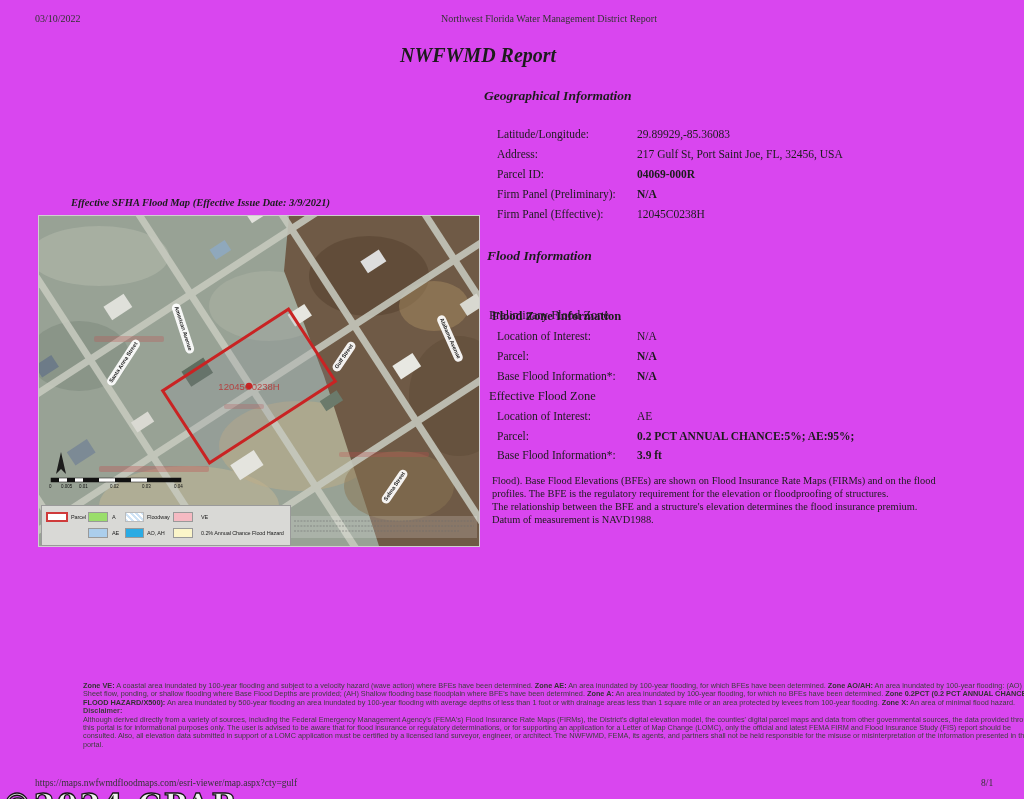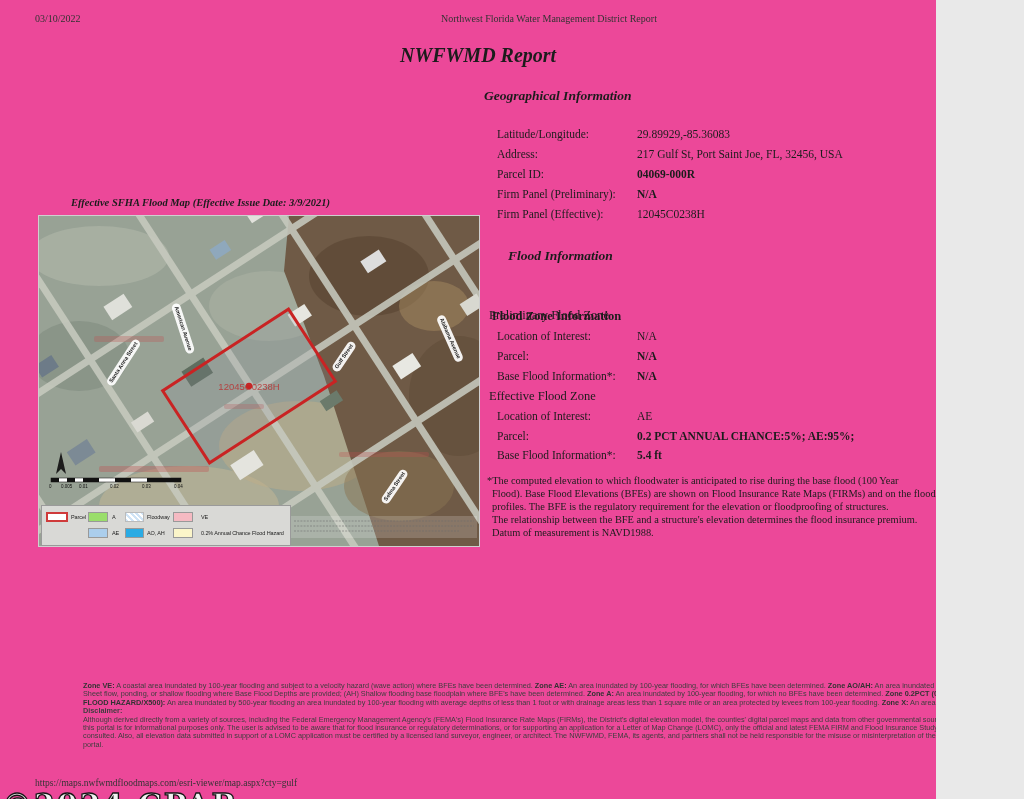--- a/index.html
+++ b/index.html
@@ -1,16 +1,16 @@
 <!DOCTYPE html>
 <html><head>
 <meta charset="utf-8">
 <style>
   html,body{margin:0;padding:0;background:#e9e9e9;}
-  .page{position:relative;width:936px;height:799px;background:#ec4899;overflow:hidden;
+  .page{position:relative;width:1024px;height:799px;background:#d946ef;overflow:hidden;
         font-family:"Liberation Serif",serif;color:#1c1c1c;}
   .abs{position:absolute;}
   .hdr{font-size:10px;color:#333;}
   .doc-title{font-size:20px;font-weight:bold;font-style:italic;}
   .sec-h{font-size:13.5px;font-weight:bold;font-style:italic;}
   .sub-h-b{font-size:12.5px;font-weight:bold;}
   .sub-h{font-size:12.5px;}
   .kv{font-size:11.5px;white-space:nowrap;}
   .kv .lbl{position:absolute;left:0;}
   .kv .val{position:absolute;left:140px;}
@@ -66,21 +66,21 @@
   </div>
   <div class="abs kv" style="left:497px;top:188px;width:470px;">
     <span class="lbl">Firm Panel (Preliminary):</span>
     <span class="val vb">N/A</span>
   </div>
   <div class="abs kv" style="left:497px;top:208px;width:470px;">
     <span class="lbl">Firm Panel (Effective):</span>
     <span class="val">12045C0238H</span>
   </div>
 
-  <div class="abs sec-h" style="left:508px;top:248px;">Flood Information</div>
+  <div class="abs sec-h" style="left:487px;top:248px;">Flood Information</div>
   <div class="abs sub-h-b" style="left:492px;top:289px;margin-top:20px;">Flood Zone Information</div>
 
   <div class="abs sub-h" style="left:489px;top:308px;">Preliminary Flood Zone</div>
   <div class="abs kv" style="left:497px;top:330px;width:470px;">
     <span class="lbl">Location of Interest:</span>
     <span class="val">N/A</span>
   </div>
   <div class="abs kv" style="left:497px;top:350px;width:470px;">
     <span class="lbl">Parcel:</span>
     <span class="val vb">N/A</span>
@@ -94,25 +94,24 @@
   <div class="abs kv" style="left:497px;top:410px;width:470px;">
     <span class="lbl">Location of Interest:</span>
     <span class="val">AE</span>
   </div>
   <div class="abs kv" style="left:497px;top:430px;width:470px;">
     <span class="lbl">Parcel:</span>
     <span class="val vb">0.2 PCT ANNUAL CHANCE:5%; AE:95%;</span>
   </div>
   <div class="abs kv" style="left:497px;top:449px;width:470px;">
     <span class="lbl">Base Flood Information*:</span>
-    <span class="val vb">5.4 ft</span>
+    <span class="val vb">3.9 ft</span>
   </div>
 
   <div class="abs fn" style="left:487px;top:474px;width:480px;">
-    <div>*The computed elevation to which floodwater is anticipated to rise during the base flood (100 Year</div>
     <div style="padding-left:5px;">Flood). Base Flood Elevations (BFEs) are shown on Flood Insurance Rate Maps (FIRMs) and on the flood</div>
     <div style="padding-left:5px;">profiles. The BFE is the regulatory requirement for the elevation or floodproofing of structures.</div>
     <div style="padding-left:5px;">The relationship between the BFE and a structure's elevation determines the flood insurance premium.</div>
     <div style="padding-left:5px;">Datum of measurement is NAVD1988.</div>
   </div>
 
   <div class="abs map-title" style="left:38px;top:197px;margin-left:33px;">Effective SFHA Flood Map (Effective Issue Date: 3/9/2021)</div>
 
   <div class="abs map-wrap">
     <svg width="440" height="330" viewBox="0 0 440 330">

